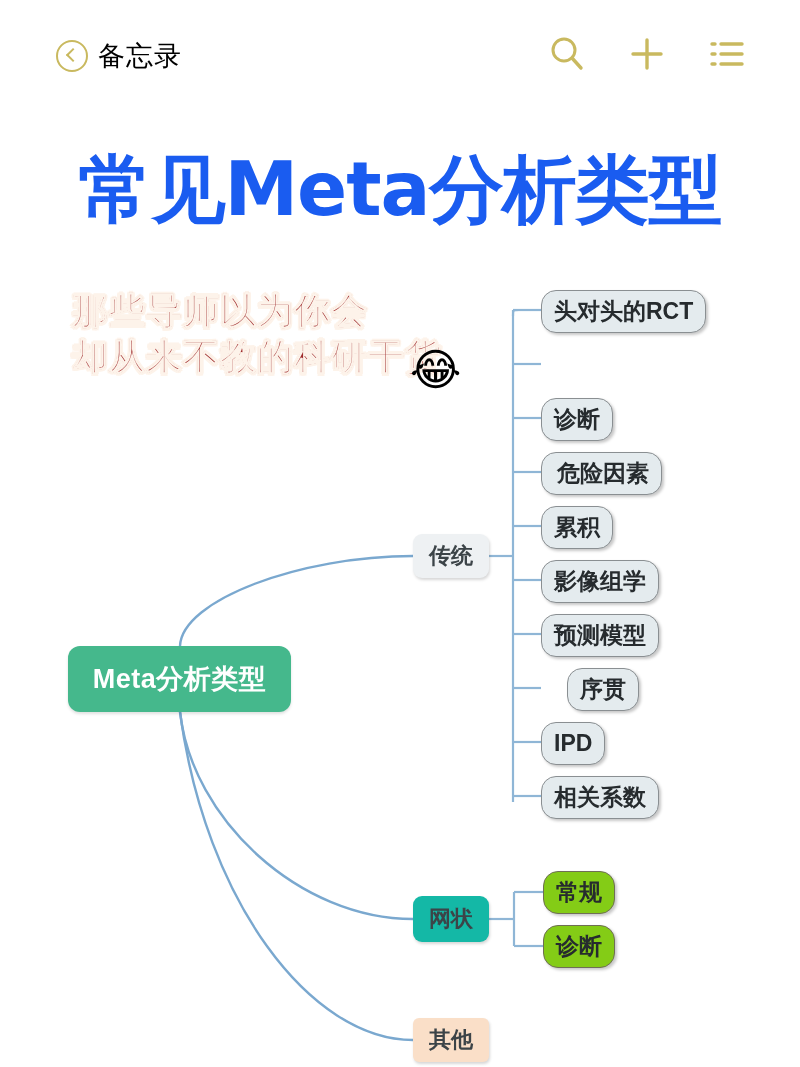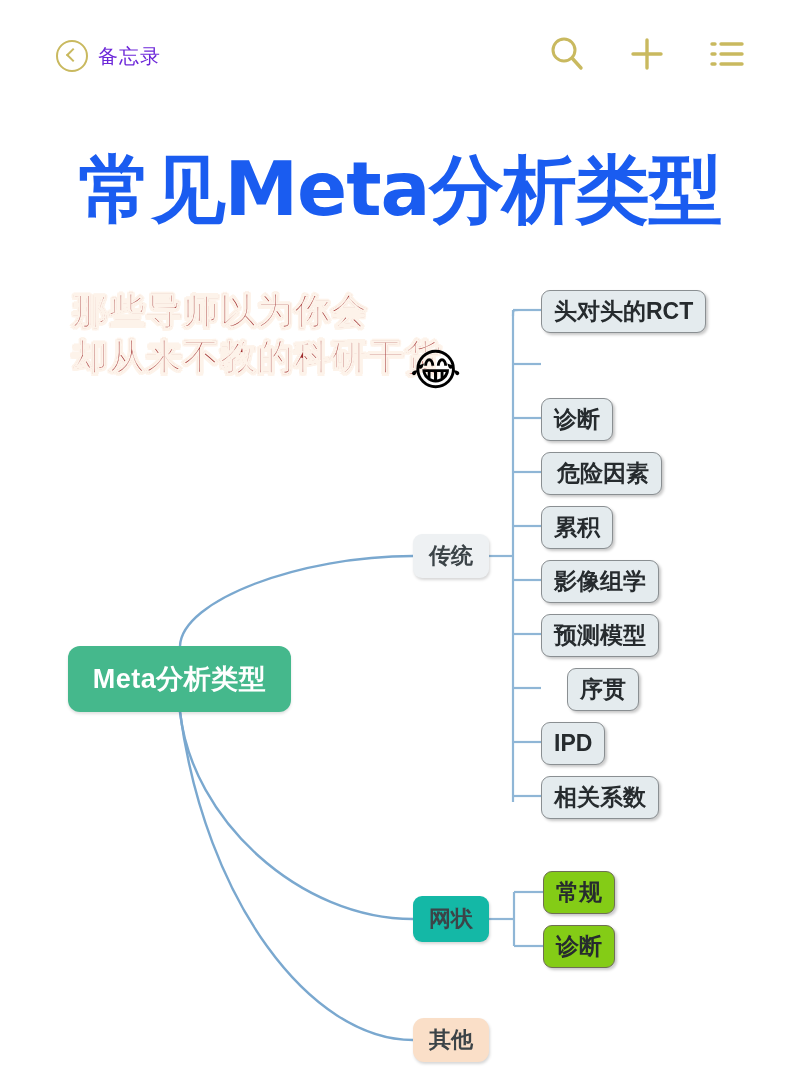--- a/index.html
+++ b/index.html
@@ -43,22 +43,22 @@
   .back-circle::before {
     content: "";
     position: absolute;
     left: 10px; top: 8px;
     width: 8px; height: 8px;
     border-left: 2px solid #c9b95f;
     border-bottom: 2px solid #c9b95f;
     transform: rotate(45deg);
   }
   #breadcrumb-label {
-    font-size: 20px;
-    color: #6d28d9;
+    font-size: 27px;
+    color: #000000;
     font-weight: 500;
     letter-spacing: 1px;
     line-height: 1;
   }
   .header-right {
     display: flex;
     align-items: center;
     gap: 42px;
   }
   .hicon { display: block; }
@@ -163,31 +163,31 @@
     color: #3c4448;
     font-size: 22px;
     font-weight: bold;
     box-shadow: 1px 2px 3px rgba(0,0,0,0.16);
   }
   
   #node-branch-other {
     left: 413px; top: 1018px;
     width: 76px; height: 44px;
     background: #fadfc8;
-    border-radius: 11px;
+    border-radius: 6px;
     color: #3c4448;
     font-size: 22px;
     font-weight: bold;
     box-shadow: 1px 2px 3px rgba(0,0,0,0.16);
   }
 
   .leaf {
     background: #e4ebee;
     border: 1.5px solid #8a8f92;
-    border-radius: 9px;
+    border-radius: 15px;
     color: #262b2e;
     font-size: 23px;
     font-weight: bold;
     padding: 0 12px;
     height: 43px;
     box-shadow: 2px 2px 3px rgba(0,0,0,0.22);
   }
   .leaf-cream {
     background: #84cc16;
     border: 1.5px solid #6f6f55;

